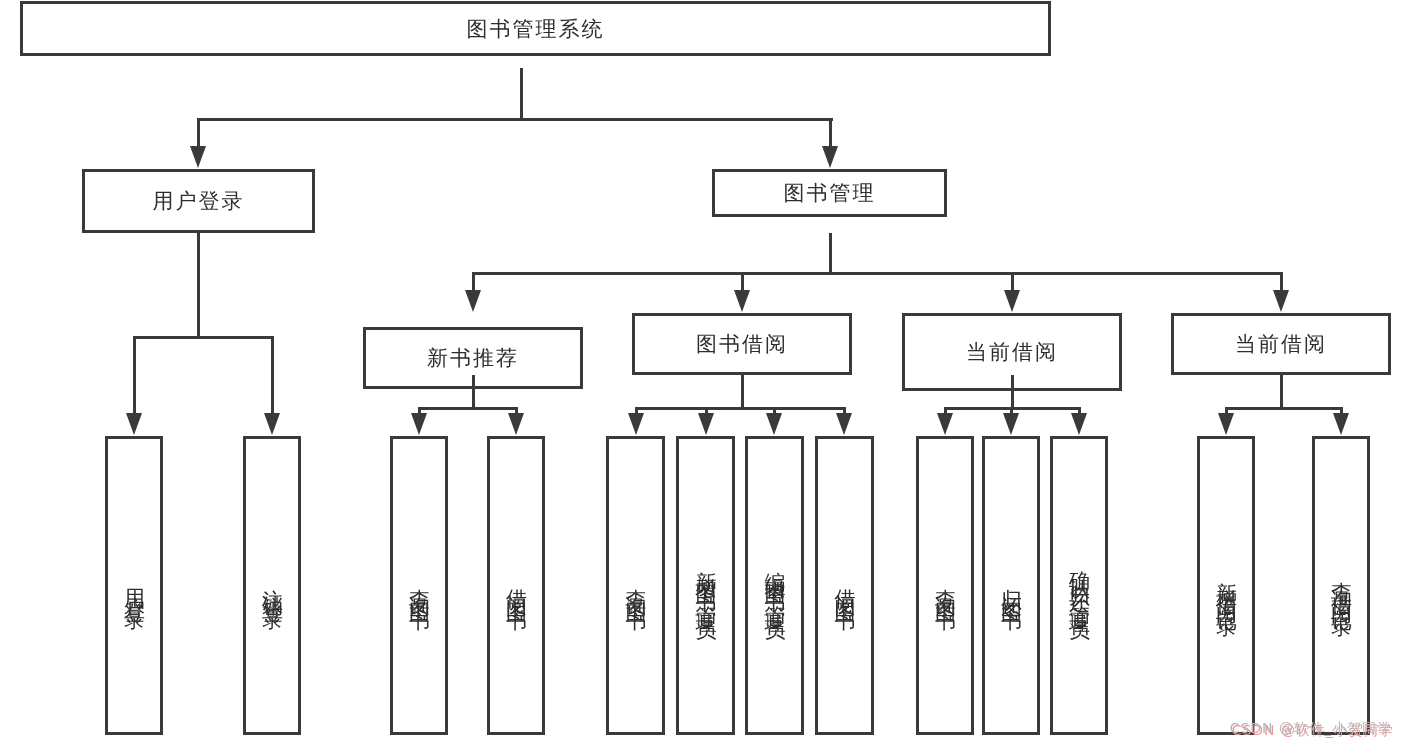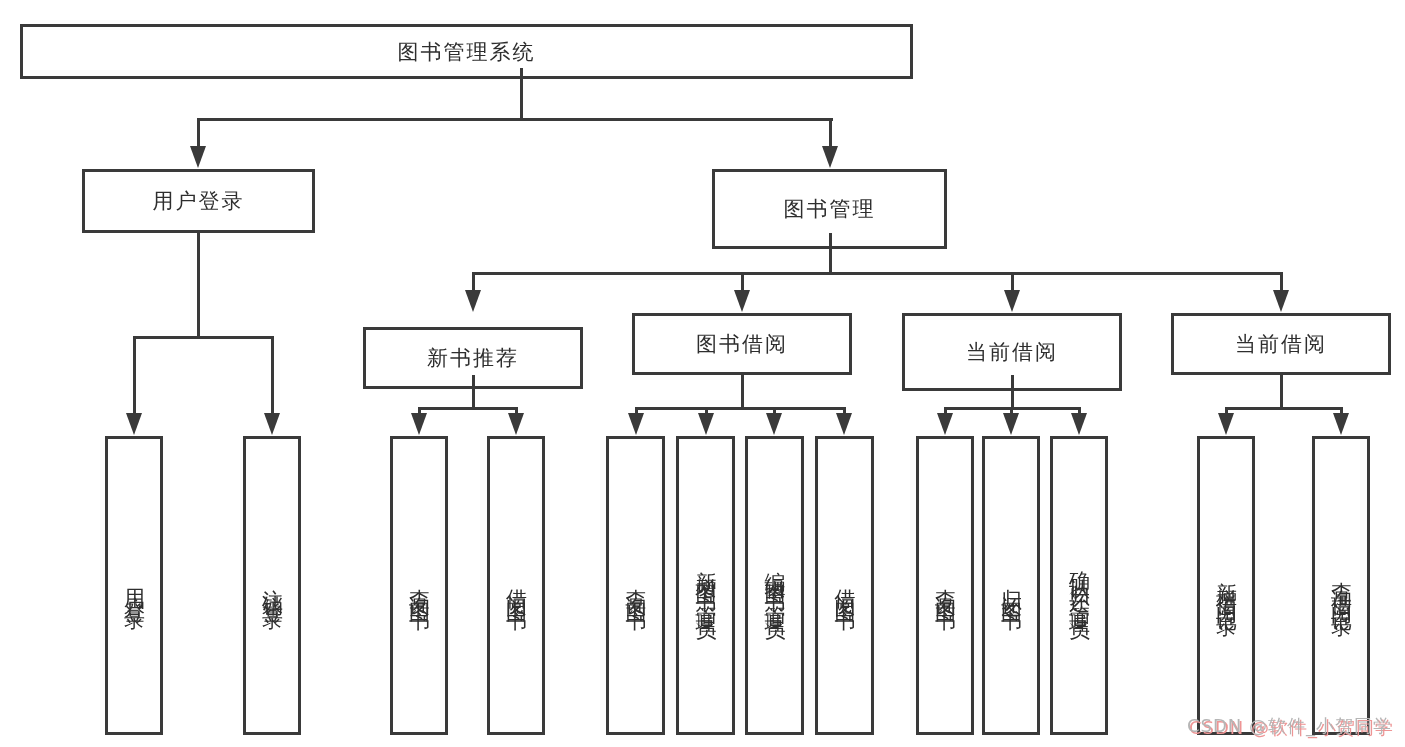--- a/index.html
+++ b/index.html
@@ -57,41 +57,41 @@
     position: absolute;
     width: 0; height: 0;
     border-left: 8px solid transparent;
     border-right: 8px solid transparent;
     border-top: 22px solid var(--line);
   }
   #watermark {
     position: absolute;
     right: 13px;
     bottom: 9px;
-    font-size: 18px;
+    font-size: 14px;
     letter-spacing: 1px;
     color: var(--watermark);
     text-shadow: 2px 2px 0 var(--watermark-shadow);
     white-space: nowrap;
     z-index: 5;
   }
 </style>
 </head>
 <body>
 
 <div id="canvas">
 
-  <div class="node" style="left:20px;top:24px;width:893px;height:55px">
+  <div class="node" style="left:20px;top:1px;width:1031px;height:55px">
     <span class="hlabel">图书管理系统</span>
   </div>
 
   <div class="node" style="left:82px;top:169px;width:233px;height:64px">
     <span class="hlabel">用户登录</span>
   </div>
-  <div class="node" style="left:712px;top:169px;width:235px;height:80px">
+  <div class="node" style="left:712px;top:169px;width:235px;height:48px">
     <span class="hlabel">图书管理</span>
   </div>
 
   <div class="node" style="left:363px;top:327px;width:220px;height:62px">
     <span class="hlabel">新书推荐</span>
   </div>
   <div class="node" style="left:632px;top:313px;width:220px;height:62px">
     <span class="hlabel">图书借阅</span>
   </div>
   <div class="node" style="left:902px;top:313px;width:220px;height:78px">

